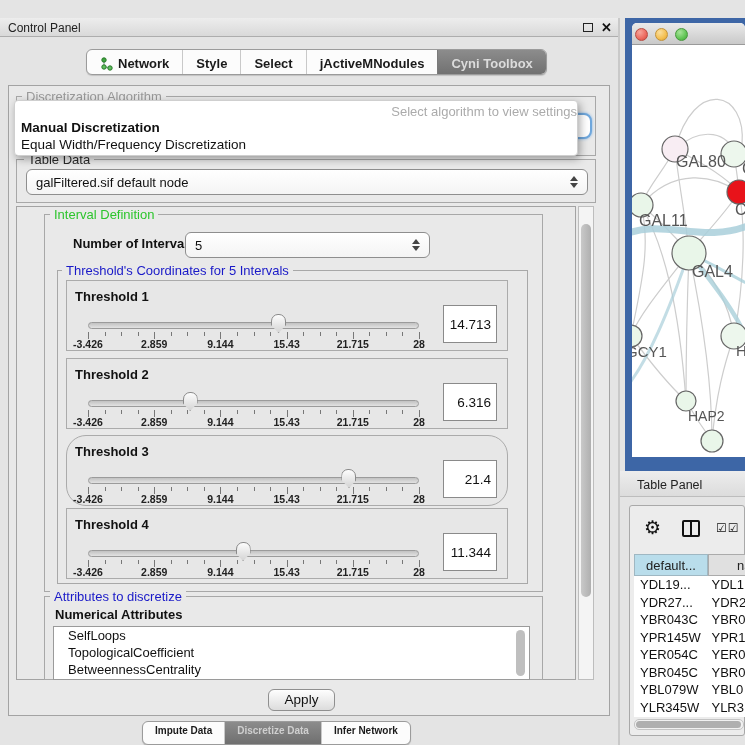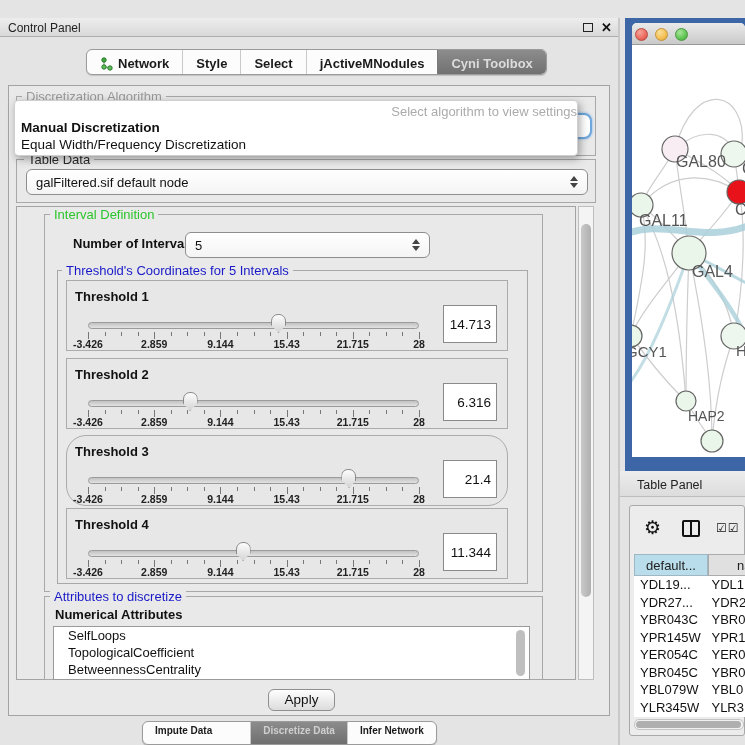--- a/index.html
+++ b/index.html
@@ -80,21 +80,21 @@
 
   #apply-btn { position:absolute; left:268px; top:671px; width:67px; height:22px;
     background:linear-gradient(#FEFEFE,#DCDCDC); border:1px solid #8F8F8F; border-radius:6px;
     font-size:13.5px; color:#111; text-align:center; line-height:20px; }
 
   #bottom-tabs { position:absolute; left:142px; top:703px; height:24px; display:flex;
     border:1px solid #9B9B9B; border-radius:6px; overflow:hidden; background:#FCFCFC;
     box-shadow:0 1px 1px rgba(0,0,0,.2); }
   .btab { padding:3px 12px 0 12px; font-size:10px; font-weight:bold; color:#1A1A1A; border-left:1px solid #C9C9C9; }
   .btab:first-child { border-left:none; }
-  .btab.sel { background:linear-gradient(#8C8C8C,#6F6F6F); color:#CFCFCF;margin-left:26px; }
+  .btab.sel { background:linear-gradient(#8C8C8C,#6F6F6F); color:#CFCFCF; }
 
   
   #right-sep { position:absolute; left:618px; top:0; width:2px; height:745px; background:#C9C9C9; }
   #net-frame { position:absolute; left:625px; top:0; width:120px; height:453px; background:#3D66A6; }
   #mac-window { position:absolute; left:632px; top:5px; width:113px; height:434px;
     border-radius:5px 5px 0 0; overflow:hidden; background:#FFF; }
   #mac-titlebar { position:absolute; left:0; top:0; width:113px; height:22px;
     background:linear-gradient(#EAEAEA,#C9C9C9); border-bottom:1px solid #9A9A9A; }
   .light { position:absolute; top:5px; width:13px; height:13px; border-radius:50%; }
   #net-canvas { position:absolute; left:0; top:22px; width:113px; height:412px; background:#FFF; }

